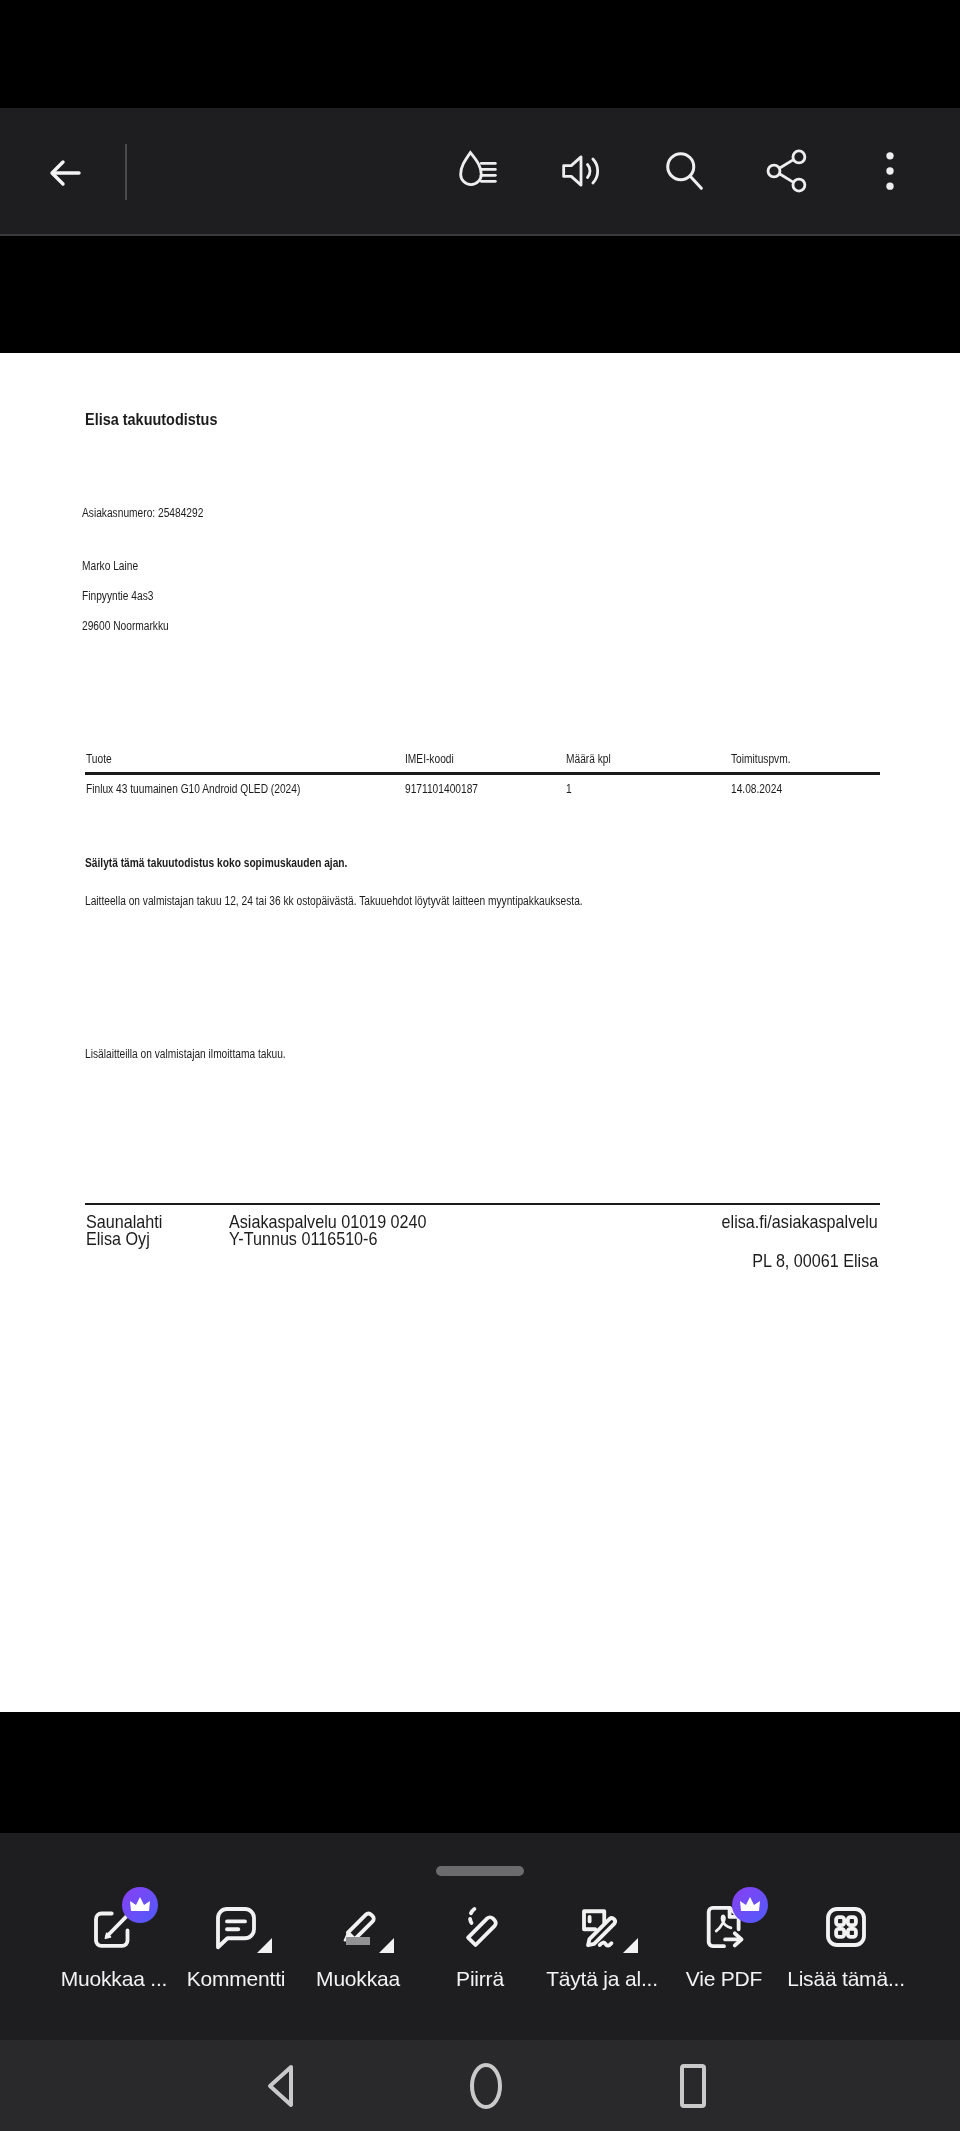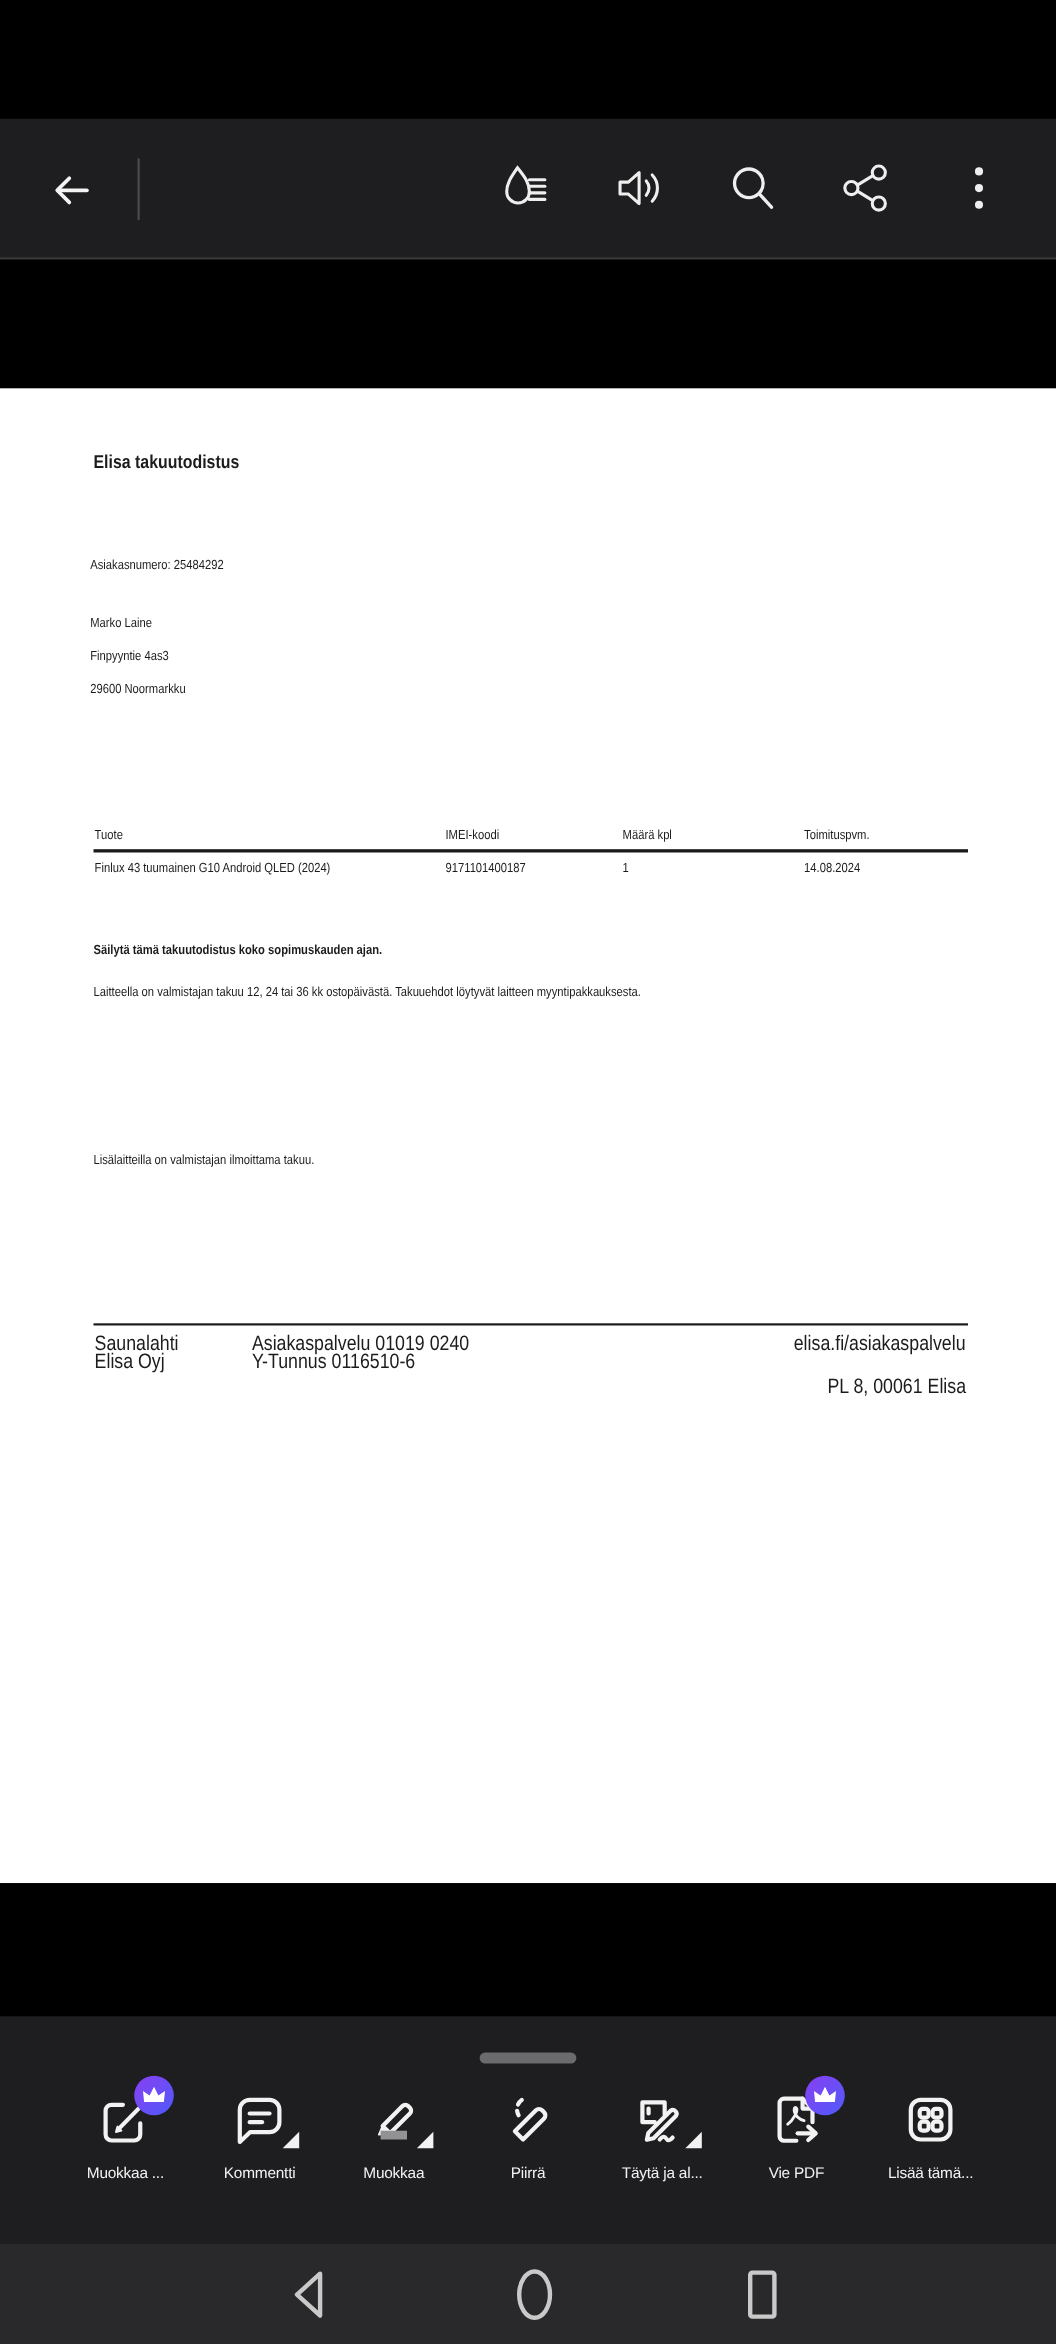--- a/index.html
+++ b/index.html
@@ -58,21 +58,21 @@
   .tool-row{
     position:absolute;left:0;top:66px;width:960px;
     display:flex;justify-content:center;
   }
   .tool-item{
     width:122px;display:flex;flex-direction:column;align-items:center;
     position:relative;
   }
   .tool-icon{position:relative;width:56px;height:56px;display:flex;align-items:center;justify-content:center;}
   .tool-label{
-    margin-top:12px;font-size:14px;color:#f2f2f2;white-space:nowrap;letter-spacing:-0.2px;
+    margin-top:12px;font-size:21px;color:#f2f2f2;white-space:nowrap;letter-spacing:-0.2px;
   }
   .caret{
     position:absolute;right:-8px;bottom:2px;width:0;height:0;
     border-left:15px solid transparent;border-bottom:15px solid #f2f2f2;
   }
   .badge{
     position:absolute;right:-16px;top:-12px;width:36px;height:36px;border-radius:50%;
     background:linear-gradient(135deg,var(--premium_badge_start),var(--premium_badge_end));
     display:flex;align-items:center;justify-content:center;
   }

